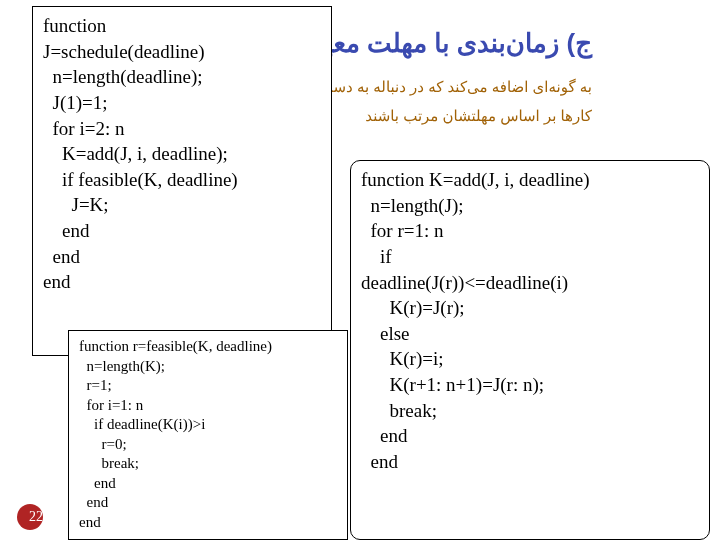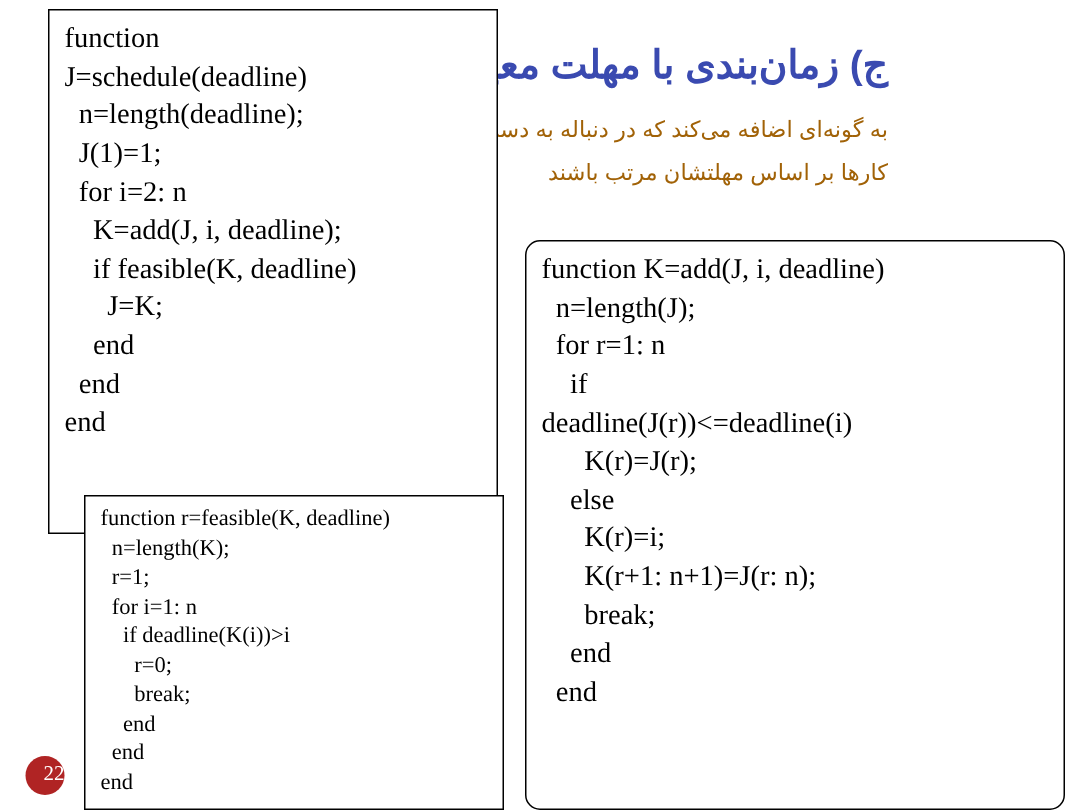--- a/index.html
+++ b/index.html
@@ -24,21 +24,21 @@
   }
   .box1 {
     left: 32px;
     top: 6px;
     width: 300px;
     height: 350px;
     padding: 6px 10px;
     z-index: 1;
   }
   .box2 {
-    left: 56px;
+    left: 68px;
     top: 330px;
     width: 280px;
     height: 210px;
     padding: 6px 10px;
     font-size: 15px;
     line-height: 1.25;
     z-index: 2;
   }
   .box3 {
     left: 350px;

